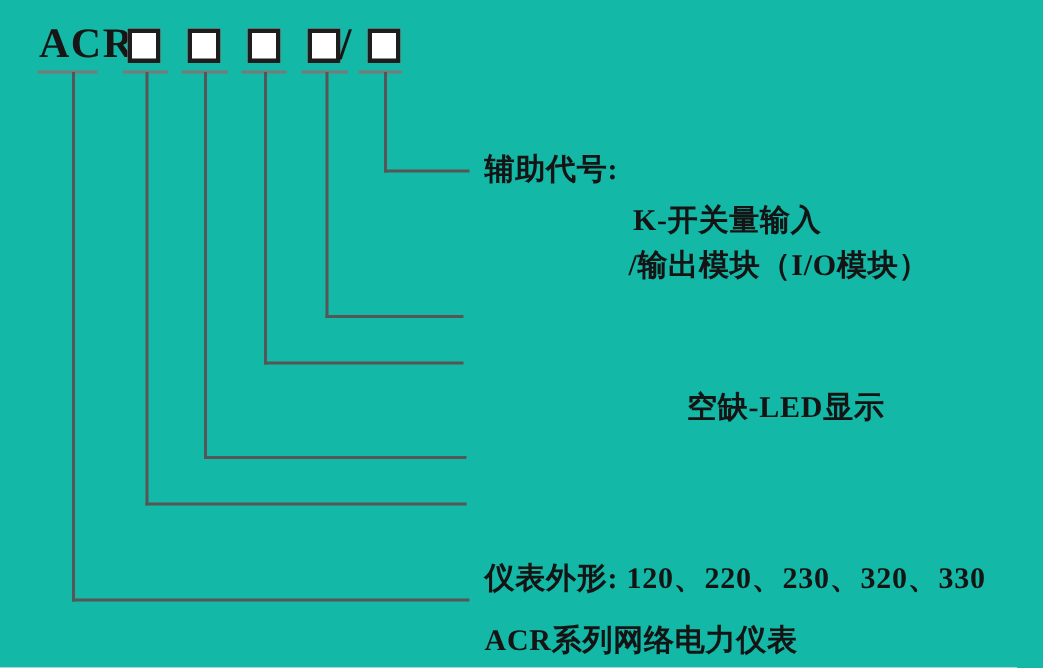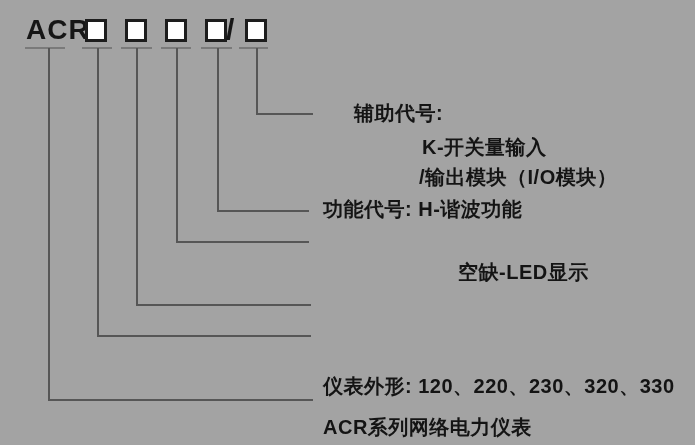--- a/index.html
+++ b/index.html
@@ -1,20 +1,20 @@
 <!DOCTYPE html>
 <html><head>
 <meta charset="utf-8">
 <style>
   html,body{margin:0;padding:0;background:#ffffff;}
   #canvas{
     position:relative;
     width:695px;height:445px;
-    background:#a3a3a3;
-    font-family:Liberation Sans, sans-serif;
+    background:#14b8a6;
+    font-family:Liberation Serif, serif;
     overflow:hidden;
   }
   .prefix{
     position:absolute;left:26px;top:14px;
     font-size:28px;font-weight:bold;color:#161616;
     letter-spacing:1px;white-space:nowrap;
   }
   .digit-box{
     position:absolute;top:19px;width:22px;height:23px;
     border:3px solid #1d1d1d;box-sizing:border-box;background:#ffffff;
@@ -56,21 +56,20 @@
   <div class="tick" style="left:201px;width:31px;"></div>
   <div class="tick" style="left:239px;width:29px;"></div>
 
   <div class="connector" style="left:48px;width:265px;height:353px;"></div>
   <div class="connector" style="left:97px;width:214px;height:289px;"></div>
   <div class="connector" style="left:136px;width:175px;height:258px;"></div>
   <div class="connector" style="left:176px;width:133px;height:195px;"></div>
   <div class="connector" style="left:217px;width:92px;height:164px;"></div>
   <div class="connector" style="left:256px;width:57px;height:67px;"></div>
 
-  <div class="callout" style="left:323px;top:102px;margin-left:31px;">辅助代号:</div>
+  <div class="callout" style="left:323px;top:102px;">辅助代号:</div>
   <div class="callout" style="left:419px;top:166px;">/输出模块（I/O模块）</div>
   <div class="callout" style="left:422px;top:136px;">K-开关量输入</div>
-  <div class="callout" style="left:323px;top:198px;">功能代号: H-谐波功能</div>
   <div class="callout" style="left:426px;top:261px;margin-left:32px;">空缺-LED显示</div>
   <div class="callout" style="left:323px;top:327px;margin-top:48px;">仪表外形: 120、220、230、320、330</div>
   <div class="callout" style="left:323px;top:390px;margin-top:26px;">ACR系列网络电力仪表</div>
 
 </div>
 
 </body></html>

